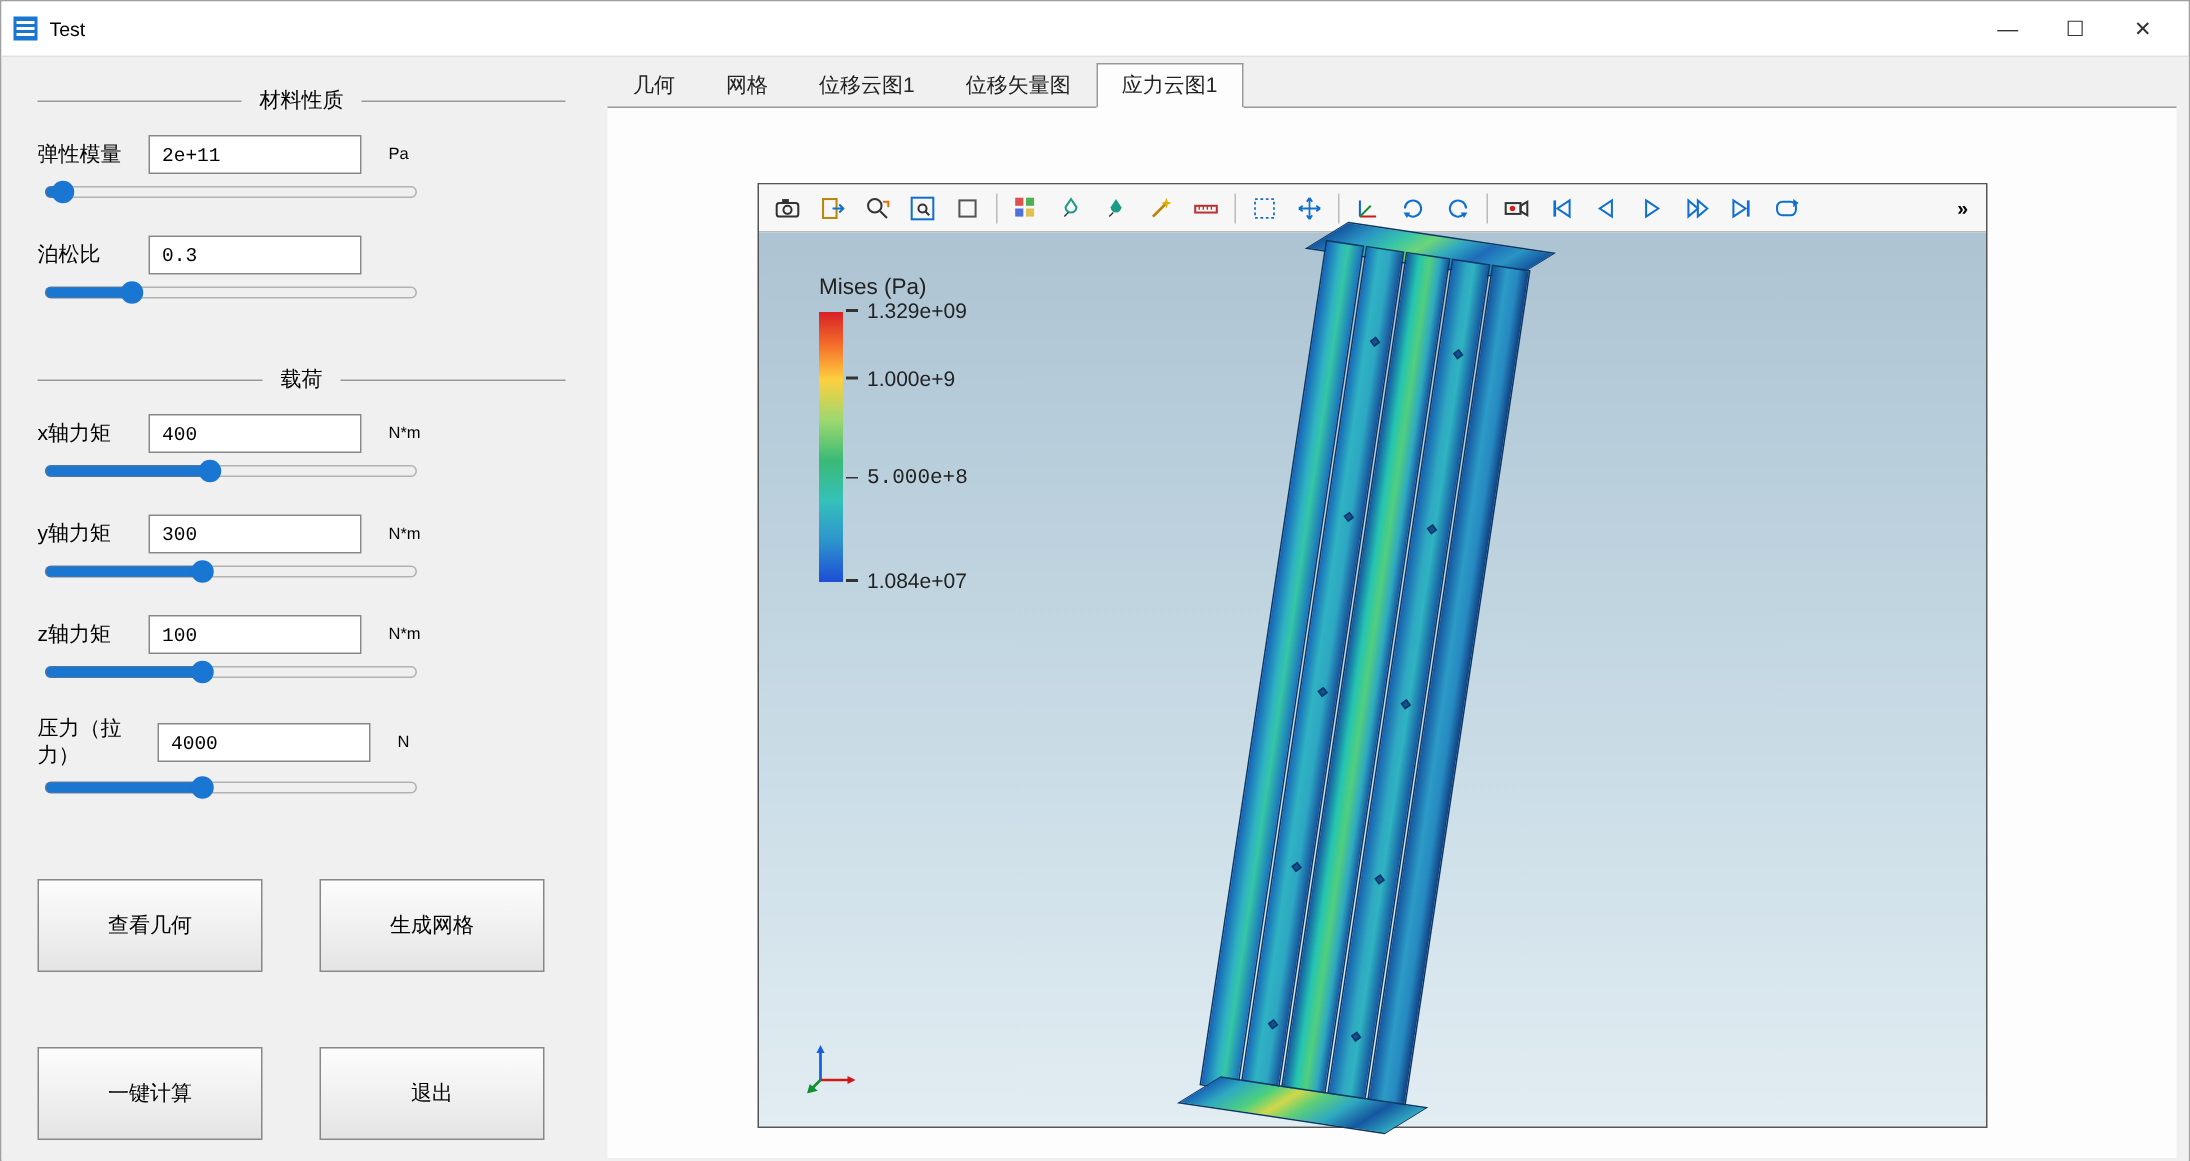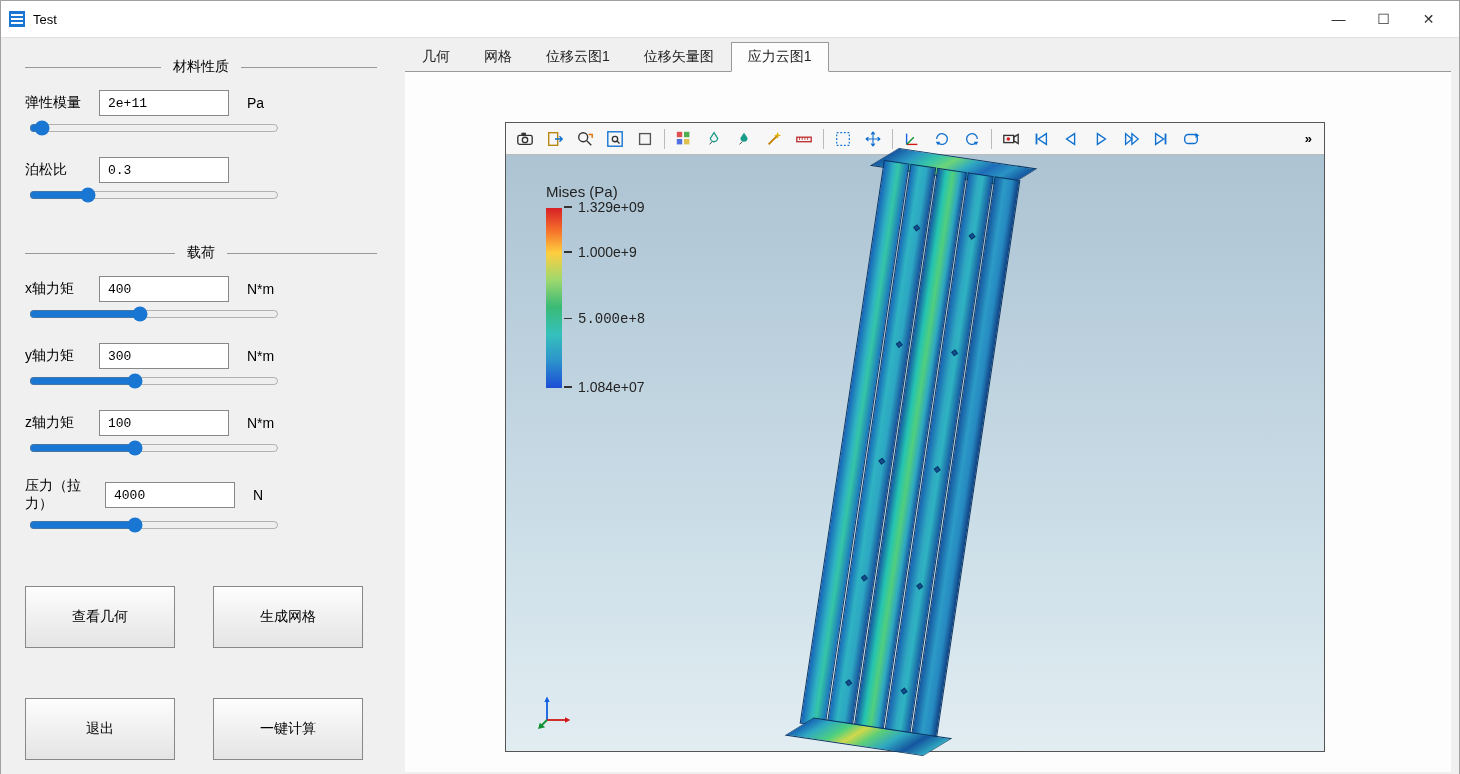--- a/index.html
+++ b/index.html
@@ -68,28 +68,28 @@
   .field-row {
     display: flex;
     align-items: center;
     margin-bottom: 4px;
   }
   .field-row .flabel {
     width: 74px;
     font-size: 14px;
   }
   .field-row input[type=text] {
-    width: 130px;
+    width: 142px;
     height: 26px;
     border: 1px solid #888;
     padding: 6px 8px;
     font-family: "Courier New", monospace;
     font-size: 13px;
   }
-  .field-row .unit { margin-left: 18px; font-size: 14px; }
+  .field-row .unit { margin-left: 18px; font-size: 11px; }
 
   .slider-row {
     padding-left: 4px;
     margin-bottom: 18px;
   }
   input[type=range] {
     width: 250px;
     accent-color: #1976d2;
   }
 
@@ -325,22 +325,22 @@
           <span class="flabel" style="width:80px">压力（拉力）</span>
           <input type="text" value="4000" style="">
           <span class="unit">N</span>
         </div>
         <div class="slider-row"><input type="range" min="0" max="100" value="42" style=""></div>
       </div>
 
       <div class="btn-grid">
         <button class="big-btn">查看几何</button>
         <button class="big-btn">生成网格</button>
+        <button class="big-btn">一键计算</button>
         <button class="big-btn">退出</button>
-        <button class="big-btn">一键计算</button>
       </div>
     </div>
 
     <div class="main">
       <div class="tabs" id="tab-bar">
           <div class="tab">几何</div>
           <div class="tab">网格</div>
           <div class="tab">位移云图1</div>
           <div class="tab">位移矢量图</div>
           <div class="tab active">应力云图1</div>

